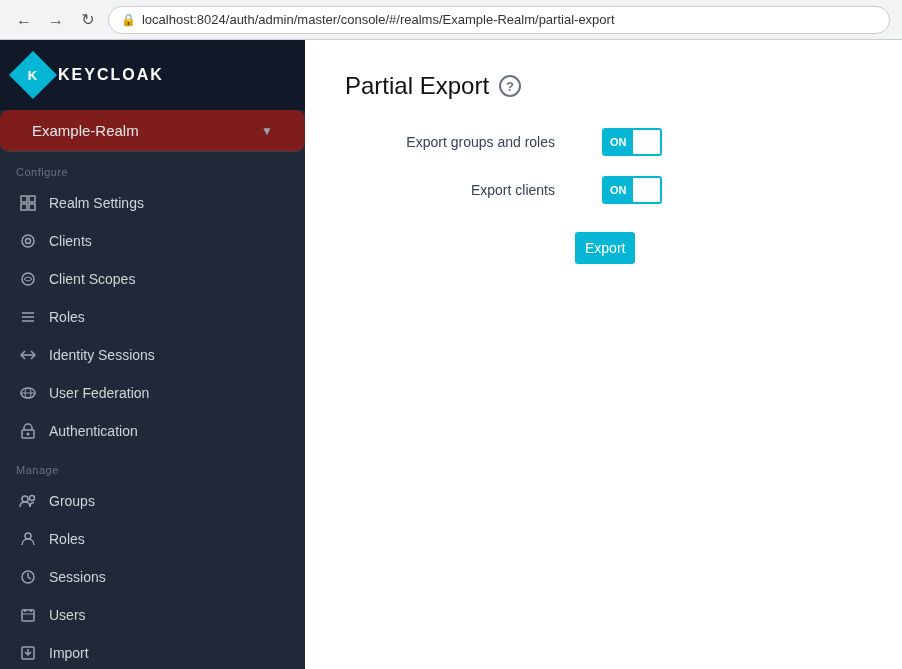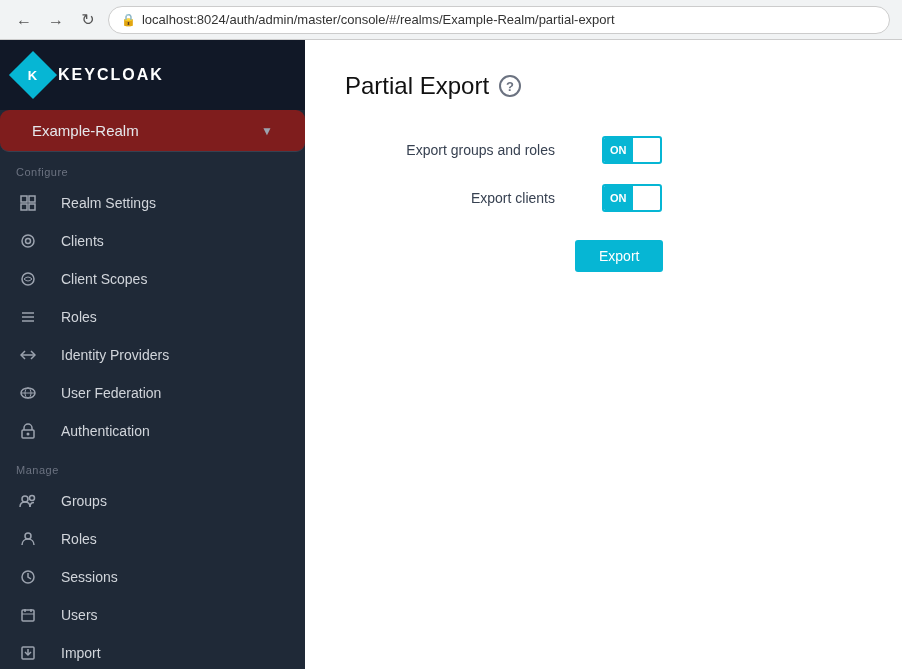--- a/index.html
+++ b/index.html
@@ -112,21 +112,21 @@
       padding: 14px 16px 6px;
       font-size: 11px;
       color: #6b7280;
       text-transform: none;
       font-weight: 400;
       letter-spacing: 0.5px;
     }
     .sidebar-item {
       display: flex;
       align-items: center;
-      gap: 24px;
+      gap: 12px;
       padding: 10px 16px;
       cursor: pointer;
       color: #d1d5db;
       font-size: 14px;
       border-left: 3px solid transparent;
       transition: background 0.15s;
     }
     .sidebar-icon {
       width: 18px; height: 18px;
       display: flex; align-items: center; justify-content: center;
@@ -139,21 +139,21 @@
     .main-content {
       flex: 1;
       background: #fff;
       padding: 32px 40px;
       overflow-y: auto;
     }
     .page-title-row {
       display: flex;
       align-items: center;
       gap: 10px;
-      margin-bottom: 36px;
+      margin-bottom: 28px;
     }
     .page-title {
       font-size: 24px;
       font-weight: 400;
       color: #111;
     }
     .help-icon {
       width: 22px; height: 22px;
       border-radius: 50%;
       border: 2px solid #6b7280;
@@ -205,21 +205,21 @@
       width: 20px;
       height: 100%;
       cursor: pointer;
     }
 
     
     .export-btn {
       background: #06b6d4;
       color: #fff;
       border: none;
-      padding: 8px 24px;
+      padding: 8px 10px;
       font-size: 14px;
       border-radius: 3px;
       cursor: pointer;
       margin-top: 8px;
     }
   </style>
 </head>
 <body>
 
 <div class="browser-bar">
@@ -296,21 +296,21 @@
     </div>
 
     <div class="sidebar-item">
       <span class="sidebar-icon">
         <svg width="16" height="16" viewBox="0 0 16 16" fill="none">
           <line x1="1" y1="8" x2="15" y2="8" stroke="#9ca3af" stroke-width="1.5"></line>
           <polyline points="11,4 15,8 11,12" stroke="#9ca3af" stroke-width="1.5" fill="none"></polyline>
           <polyline points="5,4 1,8 5,12" stroke="#9ca3af" stroke-width="1.5" fill="none"></polyline>
         </svg>
       </span>
-      <span>Identity Providers</span>
+      <span>Identity Sessions</span>
     </div>
 
     <div class="sidebar-item">
       <span class="sidebar-icon">
         <svg width="16" height="16" viewBox="0 0 16 16" fill="none">
           <ellipse cx="8" cy="8" rx="7" ry="5" stroke="#9ca3af" stroke-width="1.5"></ellipse>
           <line x1="1" y1="8" x2="15" y2="8" stroke="#9ca3af" stroke-width="1"></line>
           <ellipse cx="8" cy="8" rx="3" ry="5" stroke="#9ca3af" stroke-width="1"></ellipse>
         </svg>
       </span>

